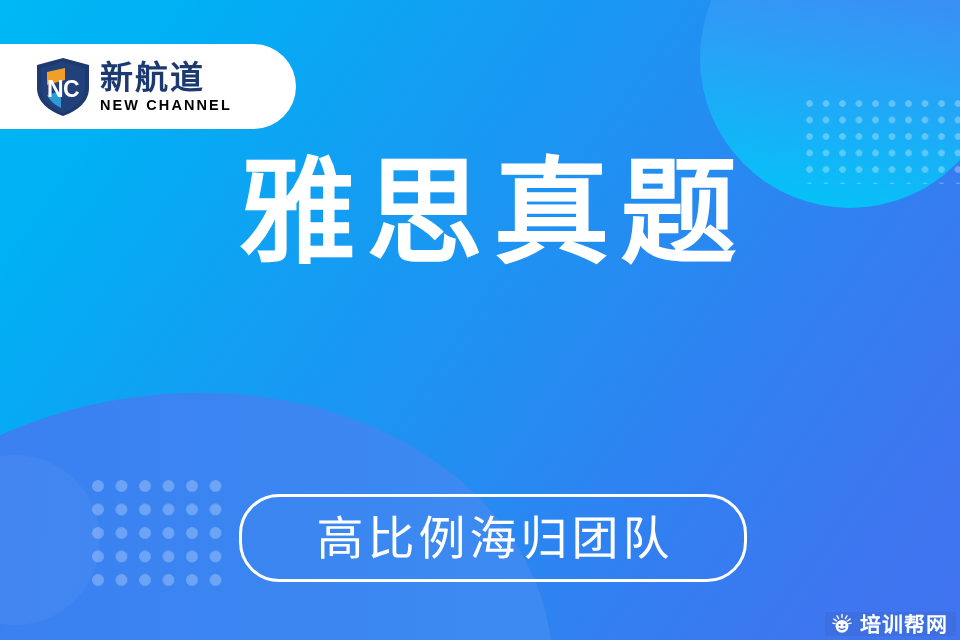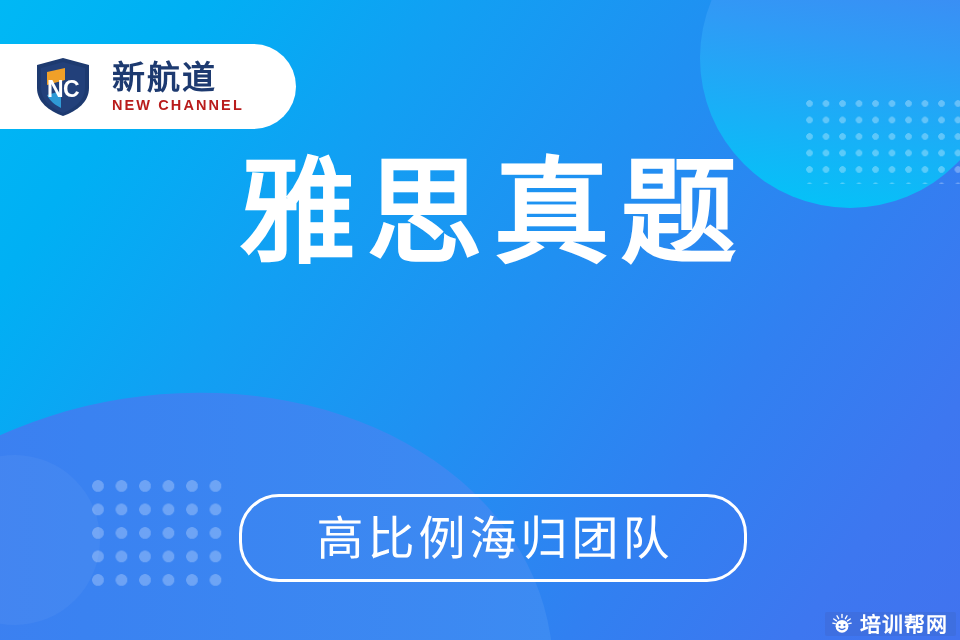--- a/index.html
+++ b/index.html
@@ -100,37 +100,36 @@
     height: 60px;
     flex: 0 0 auto;
     margin-right: 9px;
   }
 
   #logo-wordmark {
     display: flex;
     flex-direction: column;
     justify-content: center;
     padding-top: 2px;
-    margin-left: 12px;
   }
 
   #logo-cn {
     font-size: 33px;
     line-height: 1.02;
     font-weight: 700;
     color: #1d3a70;
     letter-spacing: 2px;
     font-family: "Liberation Sans", "DejaVu Sans", sans-serif;
   }
 
   #logo-en {
     font-size: 14.5px;
     line-height: 1.15;
     font-weight: 700;
-    color: #b91c1c;
+    color: #000000;
     letter-spacing: 2.1px;
     margin-top: 2px;
     font-family: "Liberation Sans", "DejaVu Sans", sans-serif;
   }
 
   
   #headline {
     position: absolute;
     left: 0;
     top: 146px;

